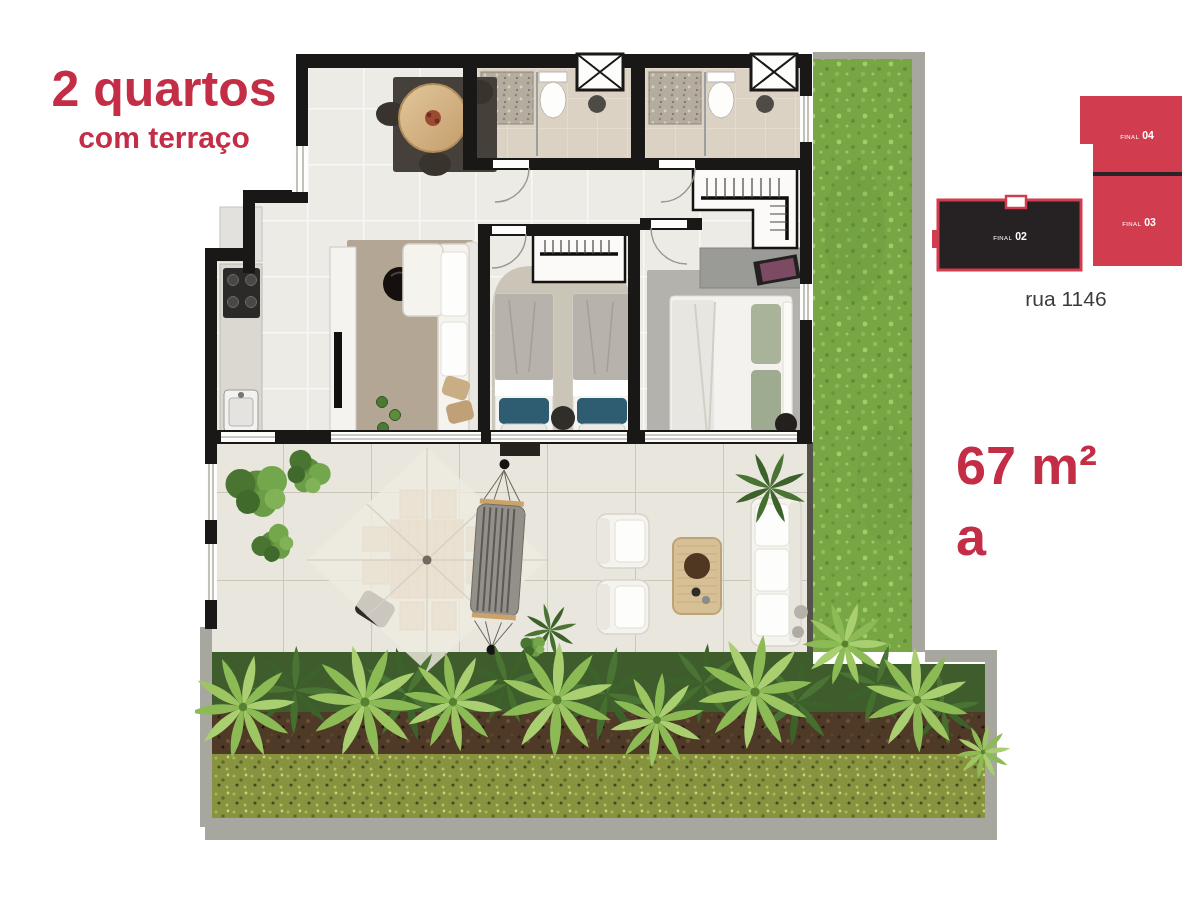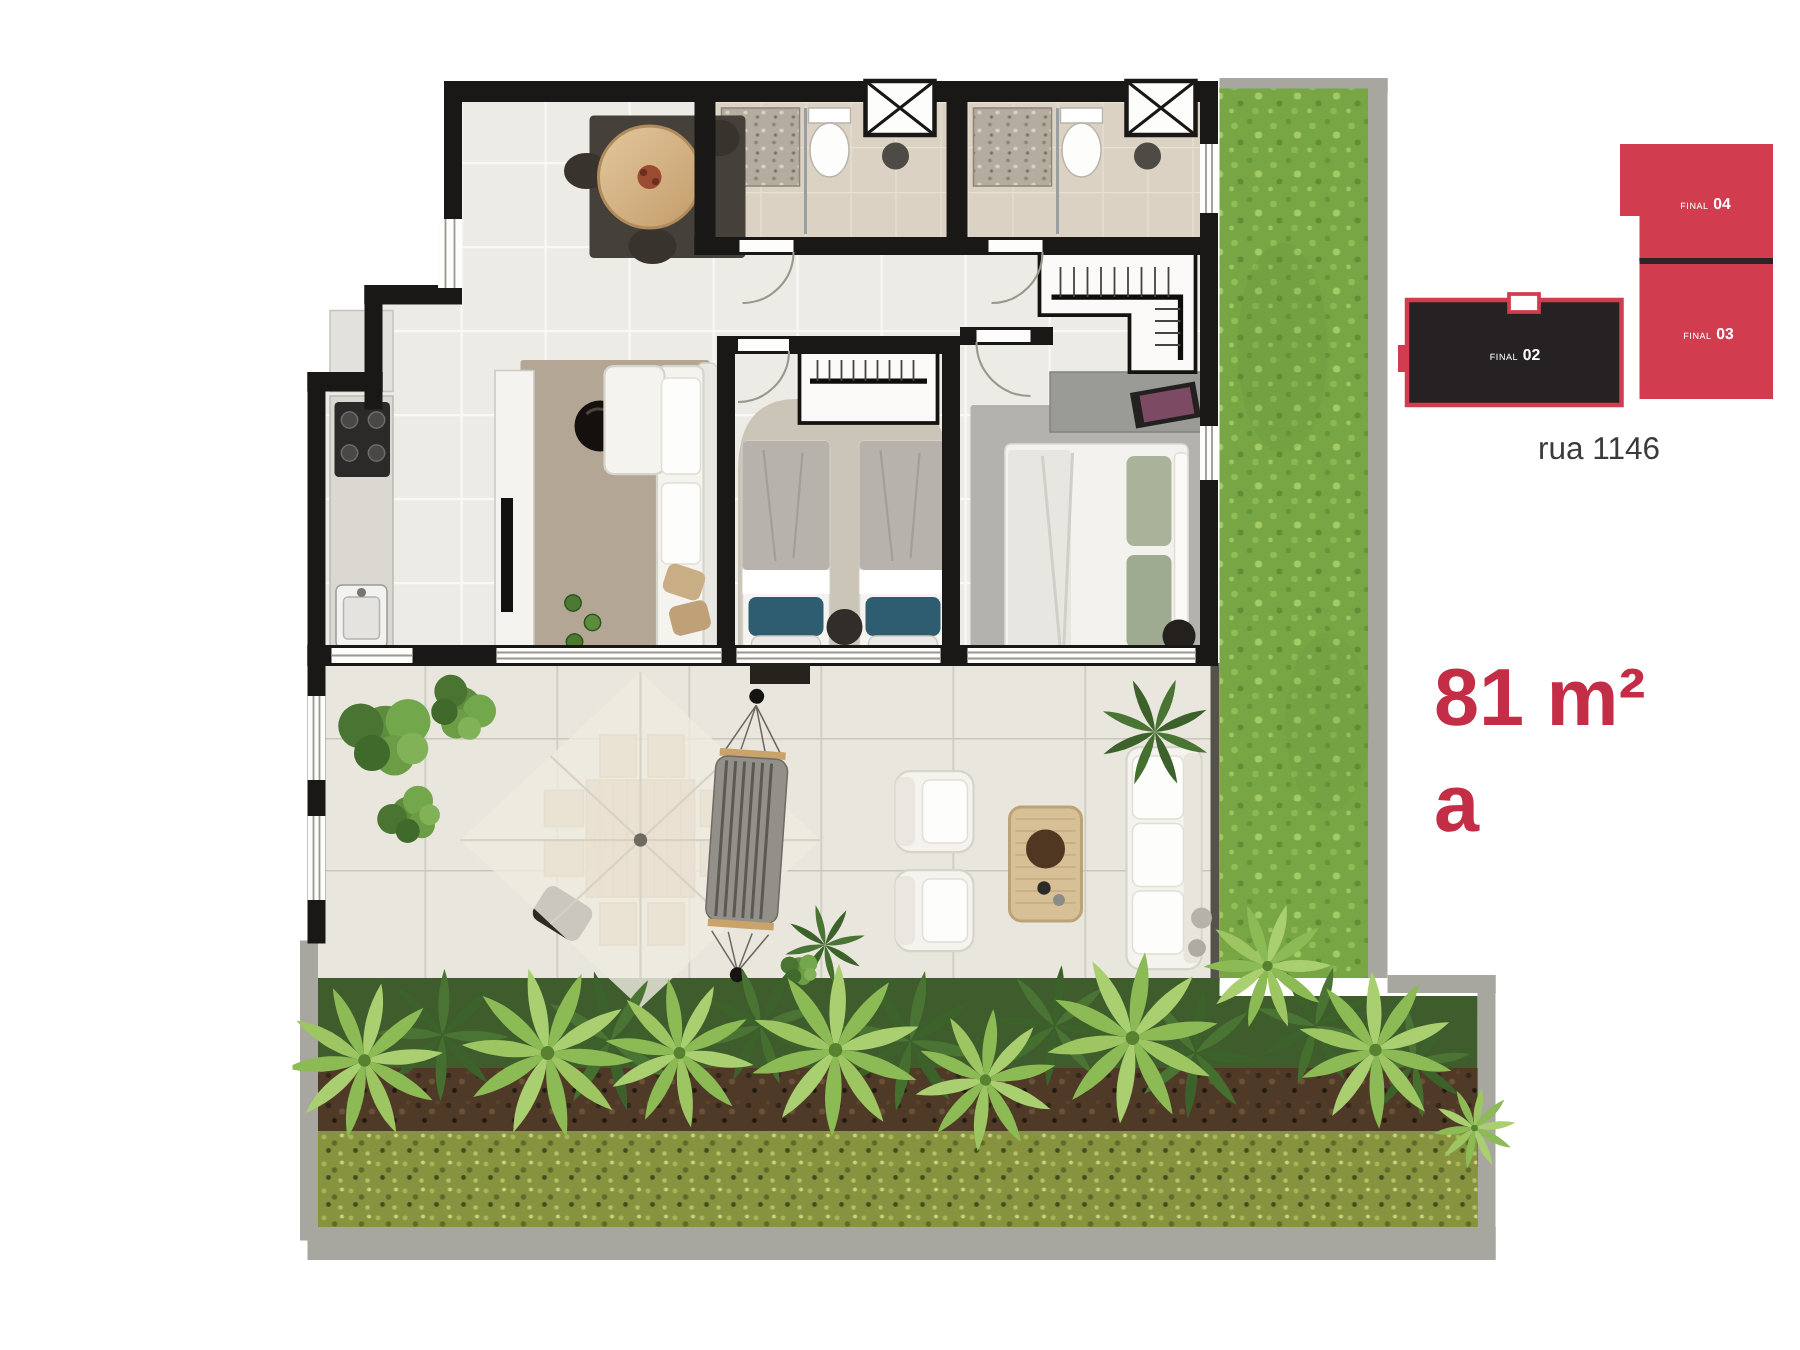--- a/index.html
+++ b/index.html
@@ -27,23 +27,27 @@
   .winline{stroke:#9b9890;stroke-width:1.2;}
   .doorarc{stroke:#9a978f;stroke-width:1.4;fill:none;}
   .furn-white{fill:#f5f3ee;stroke:#d7d4cb;stroke-width:1.5;}
   .cushion{fill:#fdfdfb;stroke:#e1ded6;stroke-width:1;}
 </style>
 </head>
 <body>
 
 <div class="stage">
 
+  <div class="title-block">
+    <div class="title-main">2 quartos</div>
+    <div class="title-sub">com terraço</div>
+  </div>
 
   <div class="area-block">
-    <div>81 m²</div>
+    <div>67 m²</div>
     <div>a</div>
   </div>
 
   <svg class="keyplan" width="264" height="235" viewBox="0 0 264 235">
     <rect x="4" y="146" width="10" height="18" class="kp-red"></rect>
     <path d="M152,12 H254 V90 H165 V60 H152 Z" class="kp-red"></path>
     <rect x="165" y="88" width="89" height="4" fill="#2b2326"></rect>
     <rect x="165" y="92" width="89" height="90" class="kp-red"></rect>
     <rect x="10" y="116" width="143" height="70" class="kp-dark"></rect>
     <rect x="78" y="112" width="20" height="12" fill="#ffffff" stroke="#d13c4f" stroke-width="2.5"></rect>

